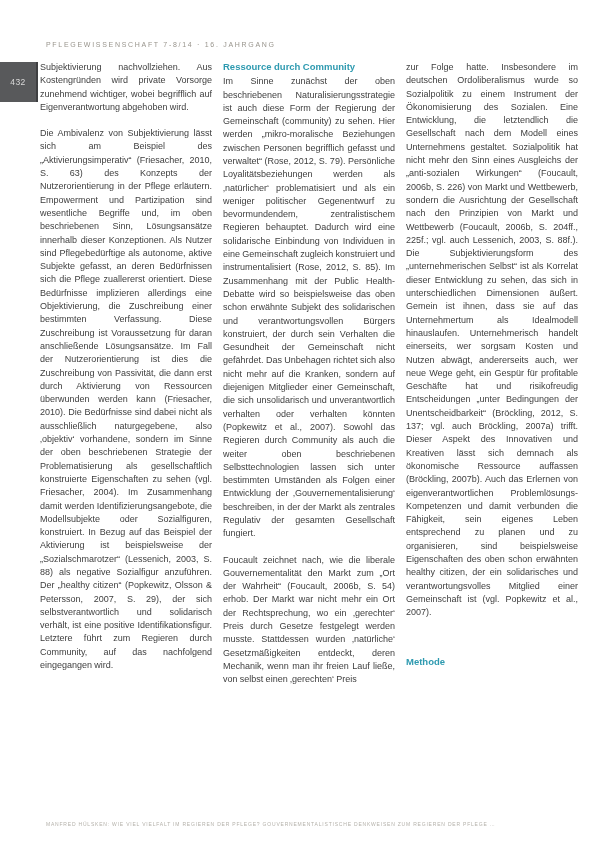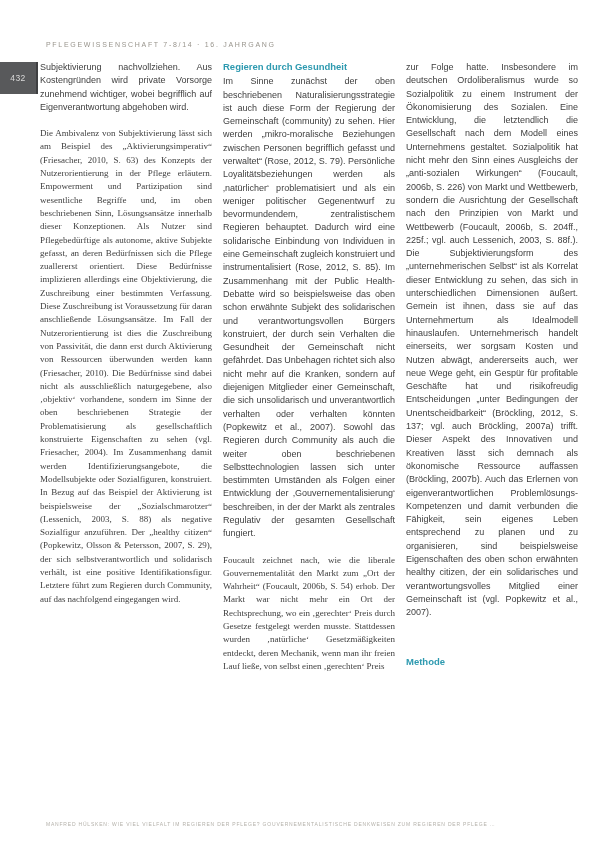--- a/index.html
+++ b/index.html
@@ -11,42 +11,42 @@
     overflow:hidden;
   }
   .journal-header{
     position:absolute;top:41px;left:46px;
     font-size:7px;letter-spacing:1.7px;
     color:#98948c;text-transform:uppercase;
     white-space:nowrap;
   }
   .page-tab{
     position:absolute;top:62px;left:0;
-    width:36px;height:32px;
+    width:36px;height:40px;
     background:var(--tab-bg,#58595b);
     color:var(--tab-fg,#d9d9d9);
     display:flex;align-items:center;justify-content:center;
     font-size:8.5px;letter-spacing:.5px;
     border-right:2px solid #3f4042;
   }
   .content{
     position:absolute;top:61px;left:40px;
     width:538px;
     display:flex;gap:11px;
   }
   .col{
     flex:1;min-width:0;
     font-size:9px;line-height:13.3px;
     color:#3e3e3e;
     text-align:justify;
     hyphens:auto;-webkit-hyphens:auto;
     word-spacing:-0.2px;
   }
   .col p{margin:0 0 13px;}
-  .col p:last-child{margin-bottom:0;font-family:Liberation Serif, serif;}
+  .col p:last-child{margin-bottom:0;}
   .col-heading{
     margin:0 0 2px;
     font-size:9.5px;line-height:12.2px;
     font-weight:bold;
     color:var(--accent,#2e9ab0);
     text-align:left;
   }
   .gap-before{margin-top:14px;}
   .gap-before-lg{margin-top:37px;}
   .gap-after{margin-bottom:6px;}
@@ -69,21 +69,21 @@
   </div>
 
   <div class="content">
 
     <div class="col">
       <p>Subjektivierung nachvollziehen. Aus Kostengründen wird private Vorsorge zunehmend wichtiger, wobei begrifflich auf Eigenverantwortung abgehoben wird.</p>
       <p>Die Ambivalenz von Subjektivierung lässt sich am Beispiel des „Aktivierungsimperativ“ (Friesacher, 2010, S. 63) des Konzepts der Nutzerorientierung in der Pflege erläutern. Empowerment und Partizipation sind wesentliche Begriffe und, im oben beschriebenen Sinn, Lösungsansätze innerhalb dieser Konzeptionen. Als Nutzer sind Pflegebedürftige als autonome, aktive Subjekte gefasst, an deren Bedürfnissen sich die Pflege zuallererst orientiert. Diese Bedürfnisse implizieren allerdings eine Objektivierung, die Zuschreibung einer bestimmten Verfassung. Diese Zuschreibung ist Voraussetzung für daran anschließende Lösungsansätze. Im Fall der Nutzerorientierung ist dies die Zuschreibung von Passivität, die dann erst durch Aktivierung von Ressourcen überwunden werden kann (Friesacher, 2010). Die Bedürfnisse sind dabei nicht als ausschließlich naturgegebene, also ‚objektiv‘ vorhandene, sondern im Sinne der oben beschriebenen Strategie der Problematisierung als gesellschaftlich konstruierte Eigenschaften zu sehen (vgl. Friesacher, 2004). Im Zusammenhang damit werden Identifizierungsangebote, die Modellsubjekte oder Sozialfiguren, konstruiert. In Bezug auf das Beispiel der Aktivierung ist beispielsweise der „Sozialschmarotzer“ (Lessenich, 2003, S. 88) als negative Sozialfigur anzuführen. Der „healthy citizen“ (Popkewitz, Olsson &amp; Petersson, 2007, S. 29), der sich selbstverantwortlich und solidarisch verhält, ist eine positive Identifikationsfigur. Letztere führt zum Regieren durch Community, auf das nachfolgend eingegangen wird.</p>
     </div>
 
     <div class="col">
-      <h3 class="col-heading">Regieren durch Gesundheit</h3>
+      <h3 class="col-heading">Ressource durch Community</h3>
       <p>Im Sinne zunächst der oben beschriebenen Naturalisierungsstrategie ist auch diese Form der Regierung der Gemeinschaft (community) zu sehen. Hier werden „mikro-moralische Beziehungen zwischen Personen begrifflich gefasst und verwaltet“ (Rose, 2012, S. 79). Persönliche Loyalitätsbeziehungen werden als ‚natürlicher‘ problematisiert und als ein weniger politischer Gegenentwurf zu bevormundendem, zentralistischem Regieren behauptet. Dadurch wird eine solidarische Einbindung von Individuen in eine Gemeinschaft zugleich konstruiert und instrumentalisiert (Rose, 2012, S. 85). Im Zusammenhang mit der Public Health-Debatte wird so beispielsweise das oben schon erwähnte Subjekt des solidarischen und verantwortungsvollen Bürgers konstruiert, der durch sein Verhalten die Gesundheit der Gemeinschaft nicht gefährdet. Das Unbehagen richtet sich also nicht mehr auf die Kranken, sondern auf diejenigen Mitglieder einer Gemeinschaft, die sich unsolidarisch und unverantwortlich verhalten oder verhalten könnten (Popkewitz et al., 2007). Sowohl das Regieren durch Community als auch die weiter oben beschriebenen Selbsttechnologien lassen sich unter bestimmten Umständen als Folgen einer Entwicklung der ‚Gouvernementalisierung‘ beschreiben, in der der Markt als zentrales Regulativ der gesamten Gesellschaft fungiert.</p>
       <p>Foucault zeichnet nach, wie die liberale Gouvernementalität den Markt zum „Ort der Wahrheit“ (Foucault, 2006b, S. 54) erhob. Der Markt war nicht mehr ein Ort der Rechtsprechung, wo ein ‚gerechter‘ Preis durch Gesetze festgelegt werden musste. Stattdessen wurden ‚natürliche‘ Gesetzmäßigkeiten entdeckt, deren Mechanik, wenn man ihr freien Lauf ließe, von selbst einen ‚gerechten‘ Preis</p>
     </div>
 
     <div class="col">
       <p>zur Folge hatte. Insbesondere im deutschen Ordoliberalismus wurde so Sozialpolitik zu einem Instrument der Ökonomisierung des Sozialen. Eine Entwicklung, die letztendlich die Gesellschaft nach dem Modell eines Unternehmens gestaltet. Sozialpolitik hat nicht mehr den Sinn eines Ausgleichs der „anti-sozialen Wirkungen“ (Foucault, 2006b, S. 226) von Markt und Wettbewerb, sondern die Ausrichtung der Gesellschaft nach den Prinzipien von Markt und Wettbewerb (Foucault, 2006b, S. 204ff., 225f.; vgl. auch Lessenich, 2003, S. 88f.). Die Subjektivierungsform des „unternehmerischen Selbst“ ist als Korrelat dieser Entwicklung zu sehen, das sich in unterschiedlichen Dimensionen äußert. Gemein ist ihnen, dass sie auf das Unternehmertum als Idealmodell hinauslaufen. Unternehmerisch handelt einerseits, wer sorgsam Kosten und Nutzen abwägt, andererseits auch, wer neue Wege geht, ein Gespür für profitable Geschäfte hat und risikofreudig Entscheidungen „unter Bedingungen der Unentscheidbarkeit“ (Bröckling, 2012, S. 137; vgl. auch Bröckling, 2007a) trifft. Dieser Aspekt des Innovativen und Kreativen lässt sich demnach als ökonomische Ressource auffassen (Bröckling, 2007b). Auch das Erlernen von eigenverantwortlichen Problemlösungs-Kompetenzen und damit verbunden die Fähigkeit, sein eigenes Leben entsprechend zu planen und zu organisieren, sind beispielsweise Eigenschaften des oben schon erwähnten healthy citizen, der ein solidarisches und verantwortungsvolles Mitglied einer Gemeinschaft ist (vgl. Popkewitz et al., 2007).</p>
       <h3 class="col-heading gap-before-lg gap-after">Methode</h3>
     </div>
 
   </div>

